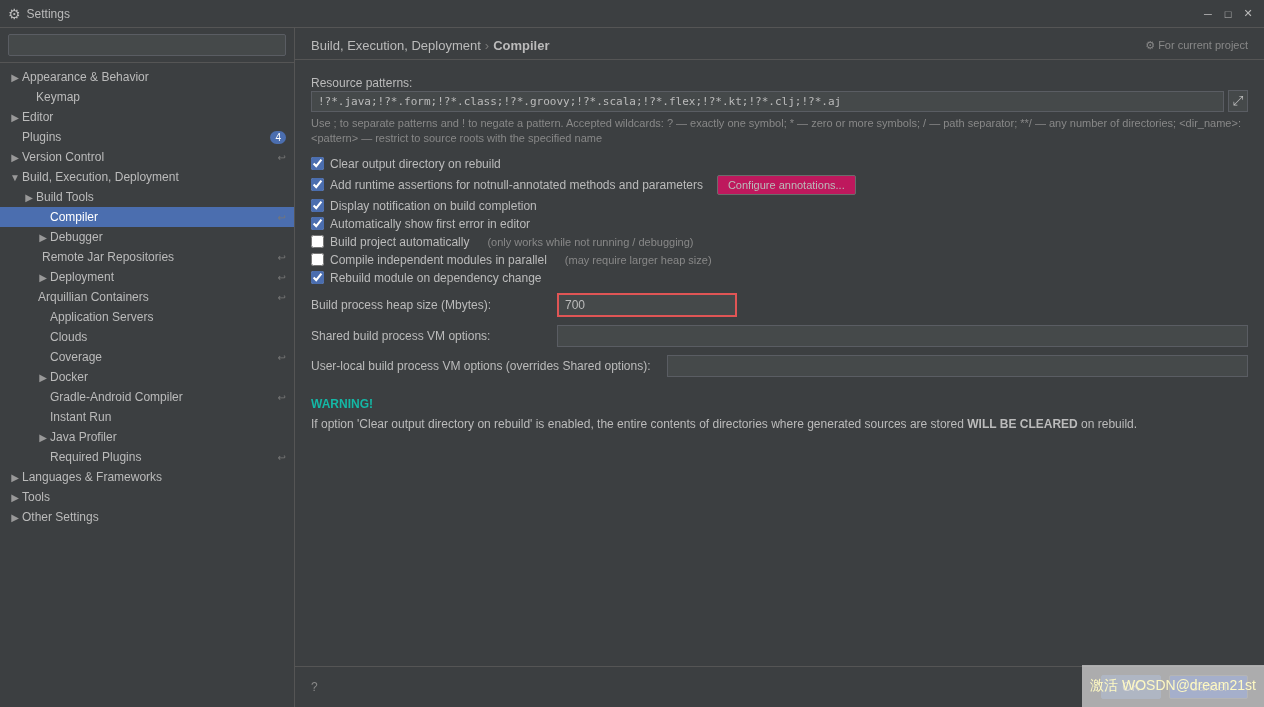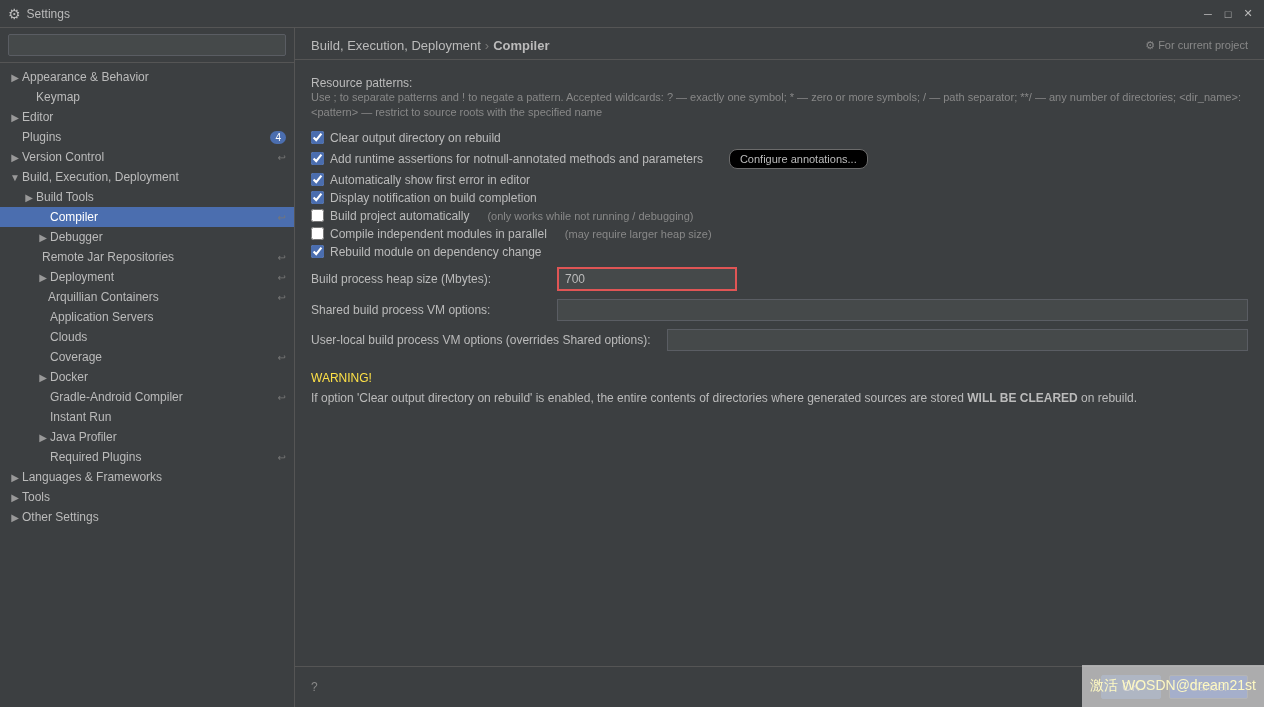--- a/index.html
+++ b/index.html
@@ -44,31 +44,31 @@
     .resource-patterns-label { width: 130px; font-size: 12px; color: #bbb; padding-top: 4px; flex-shrink: 0; }
     .resource-patterns-right { flex: 1; display: flex; flex-direction: column; gap: 4px; }
     .resource-patterns-input-row { display: flex; align-items: center; gap: 4px; }
     .resource-patterns-input { flex: 1; background: #45494a; border: 1px solid #5a5d63; color: #bbb; padding: 3px 6px; font-size: 11px; font-family: monospace; outline: none; }
     .expand-btn { background: #45494a; border: 1px solid #5a5d63; color: #bbb; width: 20px; height: 22px; display: flex; align-items: center; justify-content: center; cursor: pointer; }
     .hint-text { font-size: 11px; color: #888; line-height: 1.4; }
 
     .checkbox-row { display: flex; align-items: center; gap: 6px; margin: 4px 0; }
     .checkbox-row input[type=checkbox] { accent-color: #4b6eaf; cursor: pointer; }
     .checkbox-label { font-size: 12px; color: #bbb; }
-    .config-btn { background: #000000; border: 1px solid #6b6b6b; color: #bbb; padding: 3px 10px; font-size: 11px; cursor: pointer; border-radius: 8px; margin-left: 20px; }
+    .config-btn { background: #be185d; border: 1px solid #6b6b6b; color: #bbb; padding: 3px 10px; font-size: 11px; cursor: pointer; border-radius: 2px; margin-left: 8px; }
 
     .inline-note { color: #888; font-size: 11px; margin-left: 12px; }
 
     .field-row { display: flex; align-items: center; margin: 8px 0; gap: 16px; }
     .field-label { font-size: 12px; color: #bbb; min-width: 230px; }
     .field-input { background: #45494a; border: 2px solid #e05555; color: #bbb; padding: 3px 6px; font-size: 12px; width: 180px; outline: none; }
     .field-input-normal { background: #45494a; border: 1px solid #5a5d63; color: #bbb; padding: 3px 6px; font-size: 12px; flex: 1; outline: none; }
 
     .warning-box { margin-top: 20px; background: #3c3f41; border: none; }
-    .warning-title { font-size: 12px; color: #fde047; font-weight: normal; margin-bottom: 4px; }
+    .warning-title { font-size: 12px; color: #14b8a6; font-weight: bold; margin-bottom: 4px; }
     .warning-text { font-size: 12px; color: #bbb; line-height: 1.5; }
     .warning-text strong { font-weight: bold; }
 
     .dialog-footer { display: flex; align-items: center; justify-content: flex-end; padding: 8px 16px; border-top: 1px solid #555; gap: 8px; background: #3c3f41; }
     .footer-btn { background: #1d4ed8; border: 1px solid #6b6b6b; color: #bbb; padding: 4px 20px; font-size: 12px; cursor: pointer; border-radius: 2px; }
     .footer-btn.primary { background: #4b6eaf; border-color: #4b6eaf; color: #fff; }
 
     .watermark { position: fixed; bottom: 0; right: 0; font-size: 14px; color: #fef9c3; background: rgba(200,200,200,0.8); padding: 12px 8px; z-index: 999; }
   </style>
 </head>
@@ -135,21 +135,21 @@
         <div class="tree-item" style="padding-left: 28px;">
           <span class="tree-arrow"></span>
           <span class="tree-label">Remote Jar Repositories</span>
           <span class="tree-icon-right">↩</span>
         </div>
         <div class="tree-item" style="padding-left: 36px;">
           <span class="tree-arrow">▶</span>
           <span class="tree-label">Deployment</span>
           <span class="tree-icon-right">↩</span>
         </div>
-        <div class="tree-item" style="padding-left: 34px;">
+        <div class="tree-item" style="padding-left: 24px;">
           <span class="tree-arrow"></span>
           <span class="tree-label">Arquillian Containers</span>
           <span class="tree-icon-right">↩</span>
         </div>
         <div class="tree-item" style="padding-left: 36px;">
           <span class="tree-arrow"></span>
           <span class="tree-label">Application Servers</span>
         </div>
         <div class="tree-item" style="padding-left: 36px;">
           <span class="tree-arrow"></span>
@@ -205,41 +205,45 @@
         <span class="breadcrumb-current">Compiler</span>
       </div>
       <span class="for-current">⚙ For current project</span>
     </div>
 
     <div class="content-body">
 
       <div class="resource-patterns-row">
         <span class="resource-patterns-label">Resource patterns:</span>
         <div class="resource-patterns-right">
+          <div class="resource-patterns-input-row">
+            <input type="text" class="resource-patterns-input" value="!?*.java;!?*.form;!?*.class;!?*.groovy;!?*.scala;!?*.flex;!?*.kt;!?*.clj;!?*.aj" style="">
+            <button class="expand-btn">⤢</button>
+          </div>
           <div class="hint-text">Use ; to separate patterns and ! to negate a pattern. Accepted wildcards: ? — exactly one symbol; * — zero or more symbols; / — path separator; **/ — any number of directories; &lt;dir_name&gt;: &lt;pattern&gt; — restrict to source roots with the specified name</div>
         </div>
       </div>
 
       <div id="checkboxes-container">
           <div class="checkbox-row">
             <input type="checkbox" checked="" style="">
             <span class="checkbox-label">Clear output directory on rebuild</span>
           </div>
           <div class="checkbox-row">
             <input type="checkbox" checked="" style="">
             <span class="checkbox-label">Add runtime assertions for notnull-annotated methods and parameters</span>
             <button class="config-btn">Configure annotations...</button>
           </div>
           <div class="checkbox-row">
             <input type="checkbox" checked="" style="">
+            <span class="checkbox-label">Display notification on build completion</span>
+          </div>
+          <div class="checkbox-row">
+            <input type="checkbox" checked="" style="">
             <span class="checkbox-label">Automatically show first error in editor</span>
-          </div>
-          <div class="checkbox-row">
-            <input type="checkbox" checked="" style="">
-            <span class="checkbox-label">Display notification on build completion</span>
           </div>
           <div class="checkbox-row">
             <input type="checkbox" style="">
             <span class="checkbox-label">Build project automatically</span>
             <span class="inline-note">(only works while not running / debugging)</span>
           </div>
           <div class="checkbox-row">
             <input type="checkbox" style="">
             <span class="checkbox-label">Compile independent modules in parallel</span>
             <span class="inline-note">(may require larger heap size)</span>

